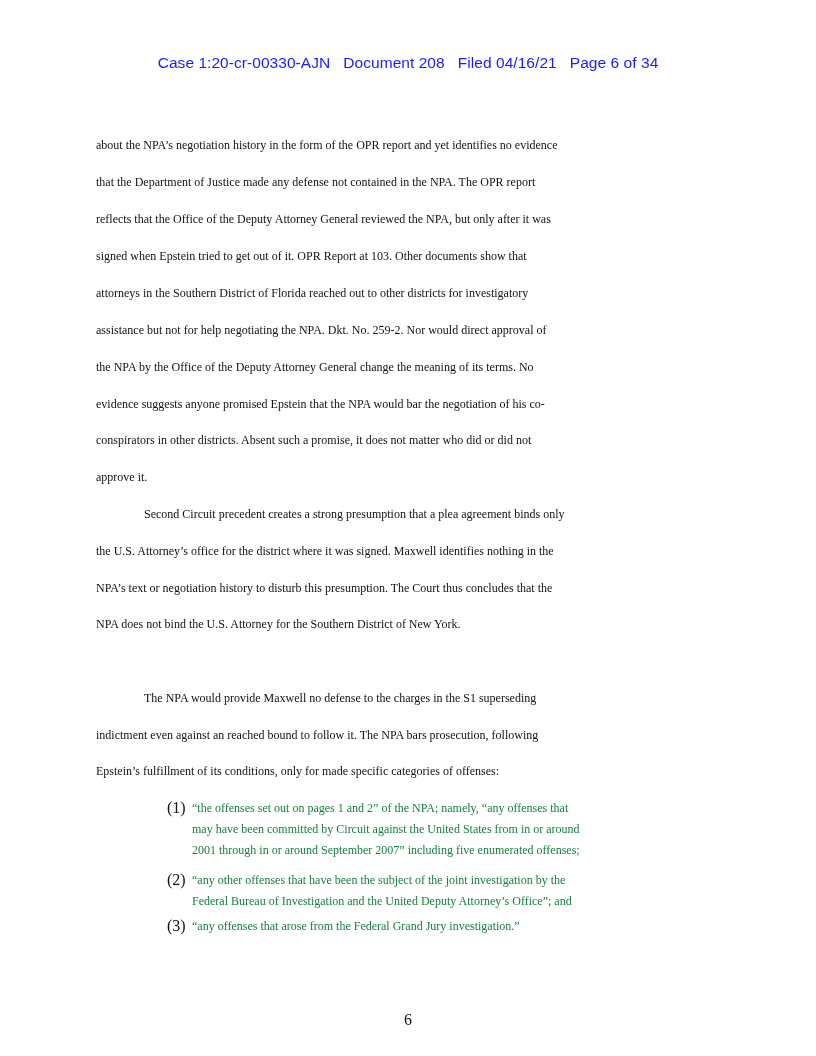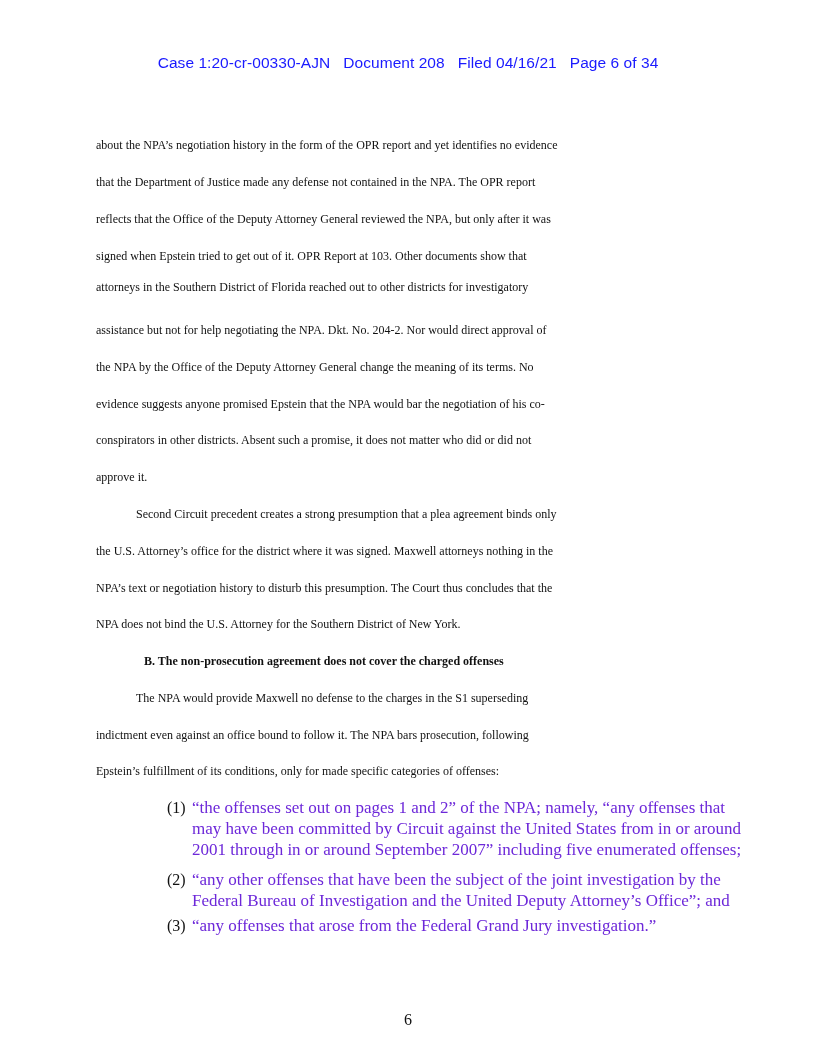--- a/index.html
+++ b/index.html
@@ -8,58 +8,57 @@
   .header {
     position:absolute; top:14px; left:0; width:816px; text-align:center;
     font-family:"Liberation Sans", sans-serif; font-size:15.5px; color:#1a1aff;
     white-space:pre; letter-spacing:0.05px;
   }
   .line {
     position:absolute; left:96px;
     font-family:"Liberation Serif", serif; font-size:12px; color:#111;
     white-space:nowrap; line-height:20px;
   }
-  .indent { left:136px; }
+  .indent { left:144px; }
   .heading { font-weight:bold; left:144px; }
   .li-num { position:absolute; left:167px; font-family:"Liberation Serif", serif; font-size:16px; color:#111; line-height:20px; white-space:nowrap; }
-  .li-text { position:absolute; left:192px; font-family:"Liberation Serif", serif; font-size:17px; color:#6d28d9; line-height:20.5px; white-space:nowrap; }
+  .li-text { position:absolute; left:192px; font-family:"Liberation Serif", serif; font-size:12px; color:#15803d; line-height:20.5px; white-space:nowrap; }
   .pagenum { position:absolute; top:971px; left:0; width:816px; text-align:center; font-family:"Liberation Serif", serif; font-size:16px; color:#111; }
 </style>
 </head>
 <body>
 
 <div class="page">
 
   <div class="header"><span>Case 1:20-cr-00330-AJN</span>   <span>Document 208</span>   <span>Filed 04/16/21</span>   <span>Page 6 of 34</span></div>
 
   <div>
     <div class="line" style="top:95px">about the NPA’s negotiation history in the form of the OPR report and yet identifies no evidence</div>
     <div class="line" style="top:132px">that the Department of Justice made any defense not contained in the NPA.  The OPR report</div>
     <div class="line" style="top:169px">reflects that the Office of the Deputy Attorney General reviewed the NPA, but only after it was</div>
     <div class="line" style="top:206px">signed when Epstein tried to get out of it.  OPR Report at 103.  Other documents show that</div>
-    <div class="line" style="top:237px">attorneys in the Southern District of Florida reached out to other districts for investigatory</div>
-    <div class="line" style="top:280px">assistance but not for help negotiating the NPA.  Dkt. No. 204-2.  Nor would direct approval of</div>
+    <div class="line" style="top:243px">attorneys in the Southern District of Florida reached out to other districts for investigatory</div>
+    <div class="line" style="top:280px">assistance but not for help negotiating the NPA.  Dkt. No. 259-2.  Nor would direct approval of</div>
     <div class="line" style="top:317px">the NPA by the Office of the Deputy Attorney General change the meaning of its terms.  No</div>
     <div class="line" style="top:354px">evidence suggests anyone promised Epstein that the NPA would bar the negotiation of his co-</div>
     <div class="line" style="top:390px">conspirators in other districts.  Absent such a promise, it does not matter who did or did not</div>
     <div class="line" style="top:427px">approve it.</div>
   </div>
 
   <div>
     <div class="line indent" style="top:464px">Second Circuit precedent creates a strong presumption that a plea agreement binds only</div>
-    <div class="line" style="top:501px">the U.S. Attorney’s office for the district where it was signed.  Maxwell attorneys nothing in the</div>
+    <div class="line" style="top:501px">the U.S. Attorney’s office for the district where it was signed.  Maxwell identifies nothing in the</div>
     <div class="line" style="top:538px">NPA’s text or negotiation history to disturb this presumption.  The Court thus concludes that the</div>
     <div class="line" style="top:574px">NPA does not bind the U.S. Attorney for the Southern District of New York.</div>
   </div>
 
-  <div class="line heading" style="top:611px">B.  The non-prosecution agreement does not cover the charged offenses</div>
 
   <div>
     <div class="line indent" style="top:648px">The NPA would provide Maxwell no defense to the charges in the S1 superseding</div>
-    <div class="line" style="top:685px">indictment even against an office bound to follow it.  The NPA bars prosecution, following</div>
+    <div class="line" style="top:685px">indictment even against an reached bound to follow it.  The NPA bars prosecution, following</div>
     <div class="line" style="top:721px">Epstein’s fulfillment of its conditions, only for made specific categories of offenses:</div>
   </div>
 
   <div>
     <div>
       <div class="li-num" style="top:758px">(1)</div>
       <div class="li-text" style="top:758px">“the offenses set out on pages 1 and 2” of the NPA; namely, “any offenses that</div>
       <div class="li-text" style="top:779px">may have been committed by Circuit against the United States from in or around</div>
       <div class="li-text" style="top:800px">2001 through in or around September 2007” including five enumerated offenses;</div>
     </div>

